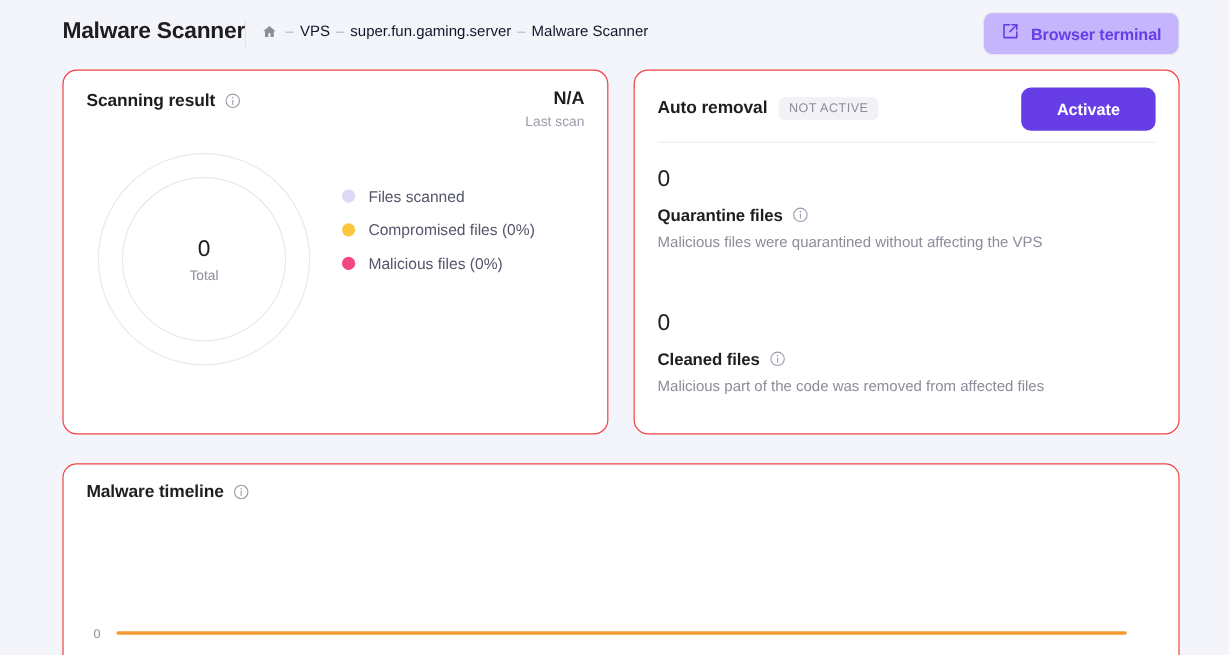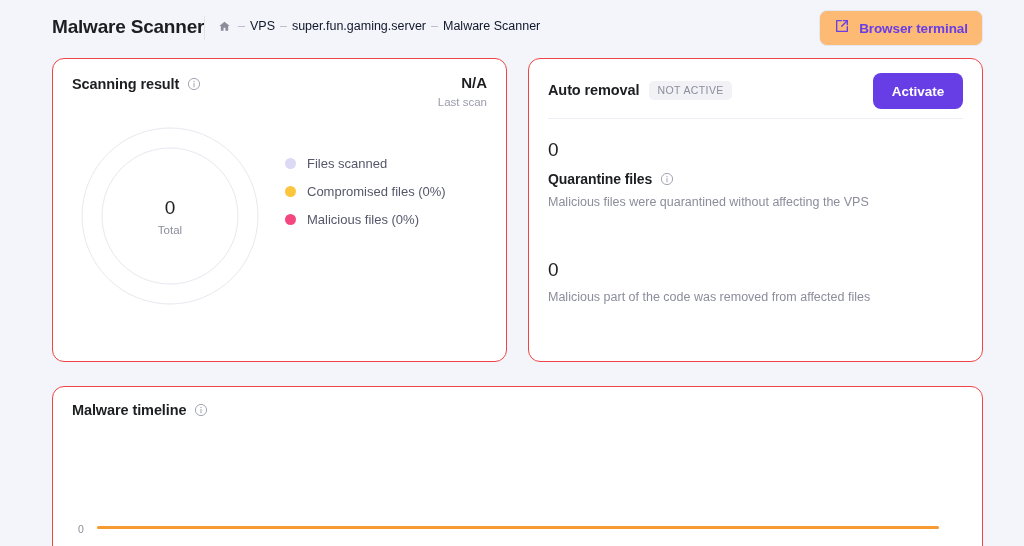--- a/index.html
+++ b/index.html
@@ -32,21 +32,21 @@
     font-size: 12.5px; color: #8b8d9b; white-space: nowrap;
   }
   .breadcrumb .crumb { color: #0f172a; }
   .breadcrumb .sep { color: #b4b6c4; }
   .home-icon { display: inline-flex; align-items: center; margin-right: 2px; }
 
   .term-btn {
     position: absolute; right: 41px; top: 10px;
     width: 164px; height: 36px;
     border: 1px solid #e6e6f0; border-radius: 8px;
-    background: #fdba74;
+    background: #c4b5fd;
     display: flex; align-items: center; justify-content: center; gap: 9px;
     cursor: pointer;
   }
   .term-btn .label { font-size: 13.5px; font-weight: 700; color: #673de6; letter-spacing: -0.1px;}
 
   
   .card {
     position: absolute; background: #ffffff;
     border-radius: 12px;
     border: 1px solid #ef4444;
@@ -89,21 +89,21 @@
     position: absolute; left: 19px; top: 22px;
     display: flex; align-items: center; gap: 10px;
   }
   .badge {
     background: #f1f1f6; color: #8b8d9b;
     font-size: 10.5px; font-weight: 400; letter-spacing: 0.4px;
     padding: 4px 8px; border-radius: 5px; line-height: 1;
   }
   .activate-btn {
     position: absolute; right: 19px; top: 14px;
-    width: 90px; height: 36px; border-radius: 8px;
+    width: 112px; height: 36px; border-radius: 8px;
     background: #673de6; border: none; cursor: pointer;
     display: flex; align-items: center; justify-content: center;
   }
   .activate-btn span { color: #ffffff; font-size: 13.5px; font-weight: 700; }
   .divider {
     position: absolute; left: 19px; right: 19px; top: 59px; height: 1px;
     background: #eeeef4;
   }
   .stat { position: absolute; left: 19px; }
   .stat-num { font-size: 19px; font-weight: 400; color: #1d1e20; line-height: 24px; }
@@ -226,20 +226,30 @@
             <circle cx="10" cy="6.2" r="0.95" fill="#9a9cab" stroke="none"></circle>
             <path d="M10 9v5.2" stroke-linecap="round"></path>
           </svg>
         </span>
       </div>
       <div class="stat-desc">Malicious files were quarantined without affecting the VPS</div>
     </div>
 
     <div class="stat" id="stat-cleaned">
       <div class="stat-num">0</div>
+      <div class="stat-title">
+        <span class="t">Cleaned files</span>
+        <span class="info-icon">
+          <svg width="14" height="14" viewBox="0 0 20 20" fill="none" stroke="#9a9cab" stroke-width="1.3">
+            <circle cx="10" cy="10" r="8"></circle>
+            <circle cx="10" cy="6.2" r="0.95" fill="#9a9cab" stroke="none"></circle>
+            <path d="M10 9v5.2" stroke-linecap="round"></path>
+          </svg>
+        </span>
+      </div>
       <div class="stat-desc">Malicious part of the code was removed from affected files</div>
     </div>
   </div>
 
   <div class="card" id="card-timeline">
     <div class="card-head tl-head">
       <span class="card-title">Malware timeline</span>
       <span class="info-icon">
         <svg width="14" height="14" viewBox="0 0 20 20" fill="none" stroke="#9a9cab" stroke-width="1.3">
           <circle cx="10" cy="10" r="8"></circle>

